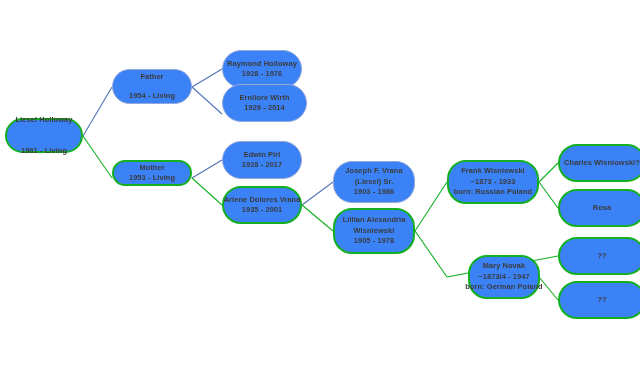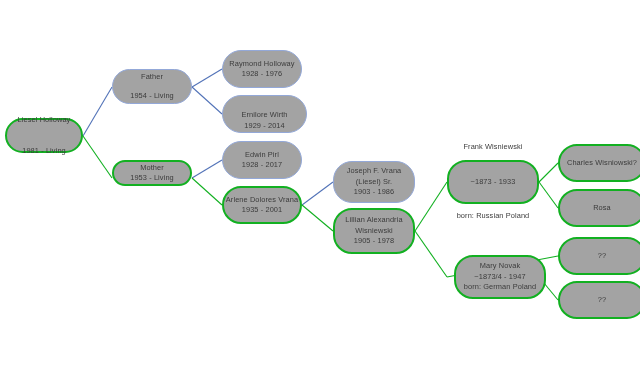--- a/index.html
+++ b/index.html
@@ -26,29 +26,30 @@
     pointer-events: none;
   }
   .node {
     position: absolute;
     box-sizing: border-box;
     display: flex;
     flex-direction: column;
     align-items: center;
     justify-content: center;
     text-align: center;
-    background: #a3a3a3;
+    background: #3b82f6;
     border-radius: 19px;
     border-style: solid;
     border-width: 2px;
     color: #3b3b3b;
     font-size: 7.4px;
     line-height: 10.5px;
     letter-spacing: 0.1px;
     padding: 1px 3px;
+    font-weight: bold;
   }
   .node.maternal { border-color: #12b021; }
   .node.paternal { border-color: #93a8d8; border-width: 1.4px; }
   .node .ln { display: block; white-space: nowrap; }
 </style>
 </head>
 <body>
 
 <div id="canvas">
   <svg id="edges" viewBox="0 0 640 367" xmlns="http://www.w3.org/2000/svg">
@@ -76,21 +77,21 @@
       <span class="ln">1954 - Living</span>
     </div>
     <div class="node maternal" style="left: 112px; top: 160px; width: 80px; height: 26px;">
       <span class="ln">Mother</span>
       <span class="ln">1953 - Living</span>
     </div>
     <div class="node paternal" style="left: 222px; top: 50px; width: 80px; height: 38px;">
       <span class="ln">Raymond Holloway</span>
       <span class="ln">1928 - 1976</span>
     </div>
-    <div class="node paternal" style="left: 222px; top: 95px; width: 85px; height: 38px; justify-content: flex-end;">
+    <div class="node paternal" style="left: 222px; top: 84px; width: 85px; height: 38px;">
       <span class="ln">Ernilore Wirth</span>
       <span class="ln">1929 - 2014</span>
     </div>
     <div class="node paternal" style="left: 222px; top: 141px; width: 80px; height: 38px; align-items: center;">
       <span class="ln">Edwin Pirl</span>
       <span class="ln">1928 - 2017</span>
     </div>
     <div class="node maternal" style="left: 222px; top: 186px; width: 80px; height: 38px;">
       <span class="ln">Arlene Dolores Vrana</span>
       <span class="ln">1935 - 2001</span>
@@ -98,26 +99,26 @@
     <div class="node paternal" style="left: 333px; top: 161px; width: 82px; height: 42px;">
       <span class="ln">Joseph F. Vrana</span>
       <span class="ln">(Liesel) Sr.</span>
       <span class="ln">1903 - 1986</span>
     </div>
     <div class="node maternal" style="left: 333px; top: 208px; width: 82px; height: 46px;">
       <span class="ln">Lillian Alexandria</span>
       <span class="ln">Wisniewski</span>
       <span class="ln">1905 - 1978</span>
     </div>
-    <div class="node maternal" style="left: 447px; top: 160px; width: 92px; height: 44px; gap: 24px;">
+    <div class="node maternal" style="left: 447px; top: 160px; width: 92px; height: 44px;">
       <span class="ln">Frank Wisniewski</span>
       <span class="ln">~1873 - 1933</span>
       <span class="ln">born: Russian Poland</span>
     </div>
-    <div class="node maternal" style="left: 454px; top: 255px; width: 92px; height: 44px;">
+    <div class="node maternal" style="left: 468px; top: 255px; width: 72px; height: 44px;">
       <span class="ln">Mary Novak</span>
       <span class="ln">~1873/4 - 1947</span>
       <span class="ln">born: German Poland</span>
     </div>
     <div class="node maternal" style="left: 558px; top: 144px; width: 88px; height: 38px;">
       <span class="ln">Charles Wisniowski?</span>
     </div>
     <div class="node maternal" style="left: 558px; top: 189px; width: 88px; height: 38px;">
       <span class="ln">Rosa</span>
     </div>

